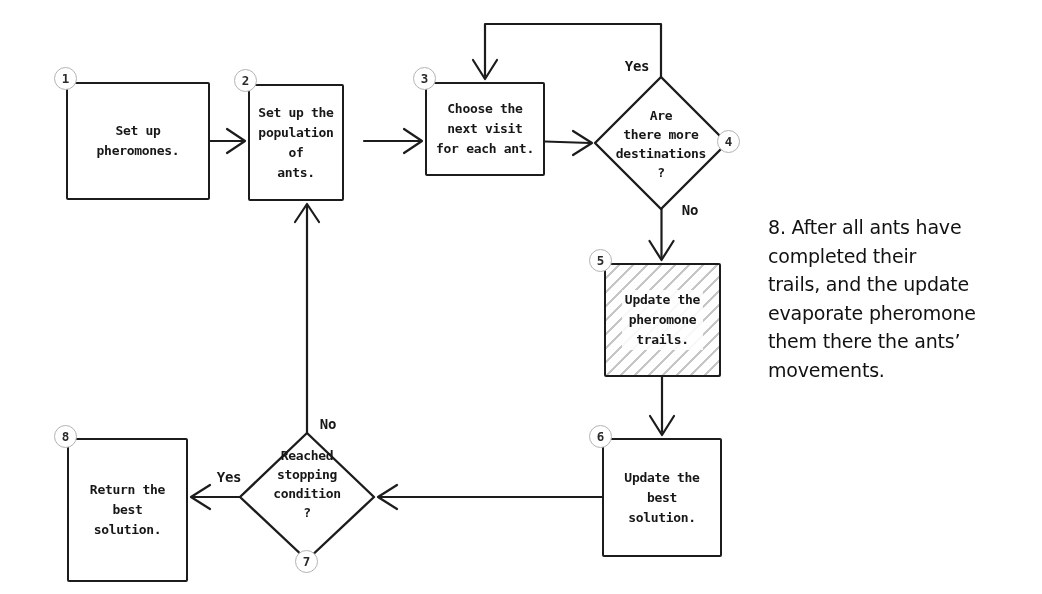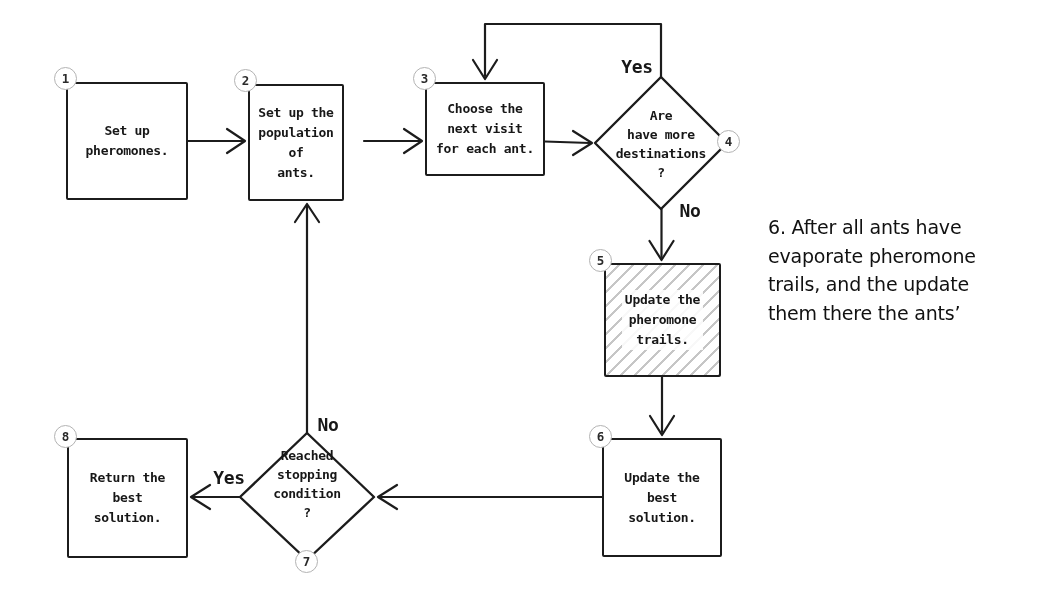--- a/index.html
+++ b/index.html
@@ -29,21 +29,21 @@
     line-height:19px;color:#171717;letter-spacing:-0.3px;
   }
   .badge{
     position:absolute;width:23px;height:23px;box-sizing:border-box;
     border:1.6px solid #b3b3b3;border-radius:50%;background:#ffffff;
     display:flex;align-items:center;justify-content:center;
     font-size:12.5px;font-weight:bold;color:#2a2a2a;z-index:3;
   }
   .elabel{
     position:absolute;transform:translate(-50%,-50%);
-    font-size:18px;font-weight:bold;color:#171717;letter-spacing:-0.3px;z-index:2;
+    font-size:14px;font-weight:bold;color:#171717;letter-spacing:-0.3px;z-index:2;
   }
   .note{
     position:absolute;left:768px;top:213px;width:262px;
     font-family:"DejaVu Sans", sans-serif;font-size:19px;line-height:28.6px;
     color:#111111;letter-spacing:-0.2px;
   }
 </style>
 </head>
 <body>
 
@@ -75,21 +75,21 @@
     <path d="M602,497 H380"></path>
     <path d="M397,485 L378,497 L397,509"></path>
 
     <path d="M240,497 H193"></path>
     <path d="M210,485 L191,497 L210,509"></path>
 
     <path d="M307,433 V206"></path>
     <path d="M295,222 L307,204 L319,222"></path>
   </svg>
 
-  <div class="node" style="left:66px;top:82px;width:122px;height:118px">
+  <div class="node" style="left:66px;top:82px;width:144px;height:118px">
     <span class="ntext">Set up
 pheromones.</span>
   </div>
   <div class="node" style="left:248px;top:84px;width:96px;height:117px">
     <span class="ntext">Set up the
 population of
 ants.</span>
   </div>
   <div class="node" style="left:425px;top:82px;width:120px;height:94px">
     <span class="ntext">Choose the
@@ -99,28 +99,28 @@
   <div class="node hatched" style="left:604px;top:263px;width:117px;height:114px">
     <span class="ntext">Update the
 pheromone
 trails.</span>
   </div>
   <div class="node" style="left:602px;top:438px;width:120px;height:119px">
     <span class="ntext">Update the
 best
 solution.</span>
   </div>
-  <div class="node" style="left:67px;top:438px;width:121px;height:120px">
+  <div class="node" style="left:67px;top:438px;width:121px;height:144px">
     <span class="ntext">Return the
 best
 solution.</span>
   </div>
 
   <div class="dlabel" style="left:585px;top:101px;width:152px;height:86px">Are
-have more
+there more
 destinations
 ?</div>
   <div class="dlabel" style="left:231px;top:441px;width:152px;height:86px">Reached
 stopping
 condition
 ?</div>
 
   <div class="badge" style="left:54px;top:67px">
       <span>1</span>
     </div>
@@ -145,19 +145,21 @@
   <div class="badge" style="left:54px;top:425px">
       <span>8</span>
     </div>
 
   <div class="elabel" style="left:637px;top:66px">Yes</div>
   <div class="elabel" style="left:690px;top:210px">No</div>
   <div class="elabel" style="left:229px;top:477px">Yes</div>
   <div class="elabel" style="left:328px;top:424px">No</div>
 
   <div class="note">
-    <div>6. After all ants have</div>
+    <div>8. After all ants have</div>
+    <div>completed their</div>
+    <div>trails, and the update</div>
     <div>evaporate pheromone</div>
-    <div>trails, and the update</div>
     <div>them there the ants’</div>
+    <div>movements.</div>
   </div>
 
 </div>
 
 </body></html>

